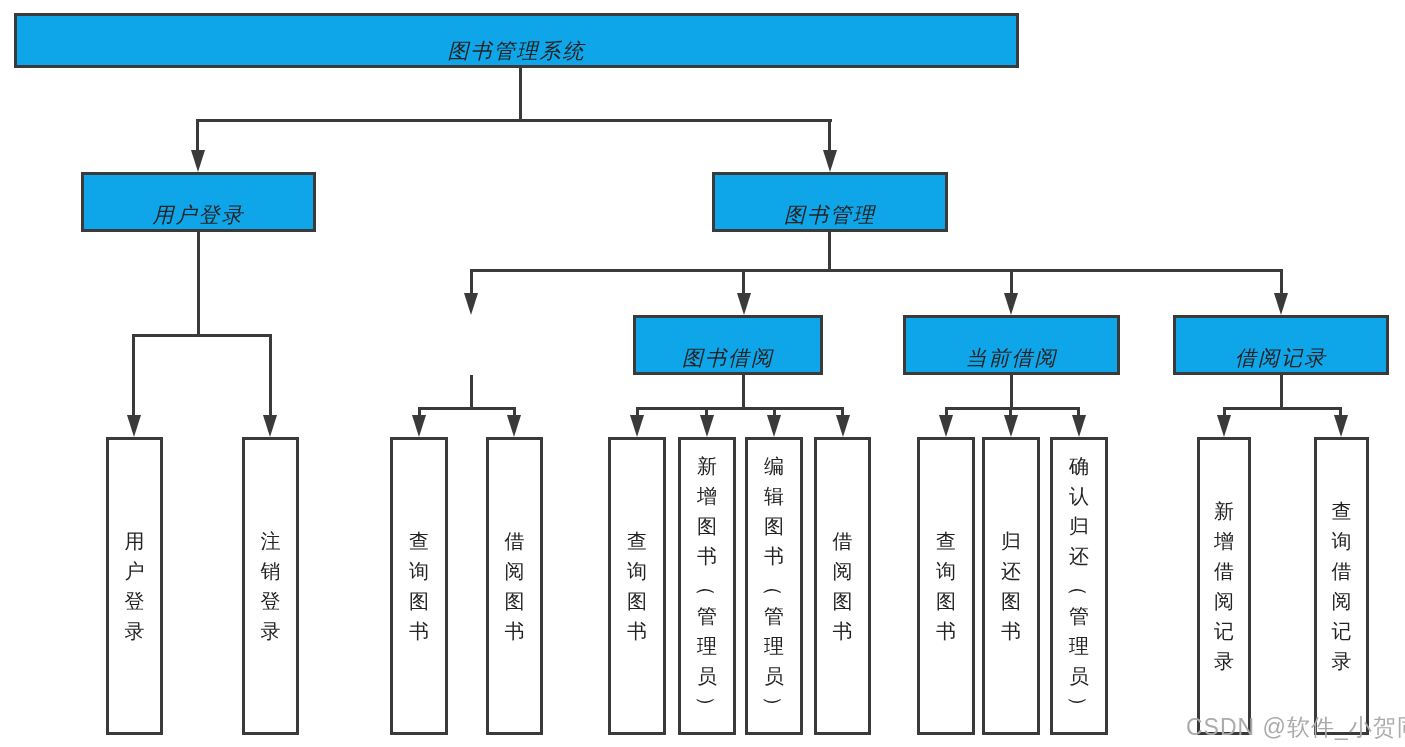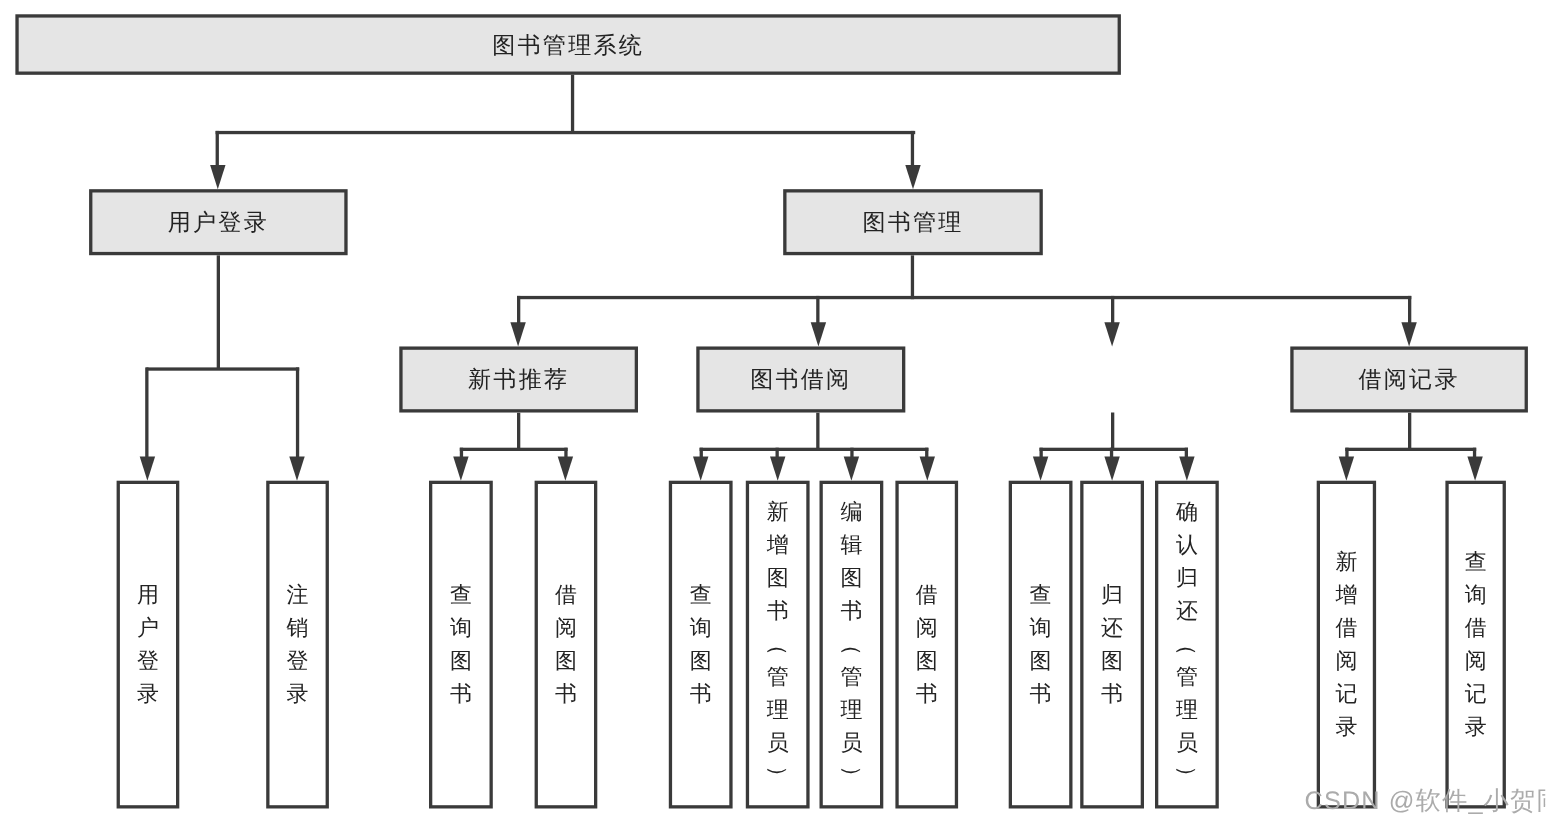--- a/index.html
+++ b/index.html
@@ -12,28 +12,29 @@
     position: relative;
     width: 1405px;
     height: 747px;
     background: var(--background, #ffffff);
     overflow: hidden;
   }
   
   .box {
     position: absolute;
     border: 3px solid var(--line, #3a3a3a);
-    background: #e5e5e5;
+    background: #0ea5e9;
     display: flex;
-    align-items: center;
+    align-items: flex-end;
     justify-content: center;
     font-size: 21px;
     letter-spacing: 2px;
     color: var(--text, #232323);
     z-index: 2;
+    font-style: italic;
   }
   
   .vbox {
     position: absolute;
     top: 437px;
     height: 298px;
     border: 3px solid var(--line, #3a3a3a);
     background: #ffffff;
     display: flex;
     flex-direction: column;
@@ -152,25 +153,25 @@
     <span>图书管理系统</span>
   </div>
 
   <div class="box" style="left:712px; top:172px; width:236px; height:60px;">
     <span>图书管理</span>
   </div>
   <div class="box" style="left:81px; top:172px; width:235px; height:60px;">
     <span>用户登录</span>
   </div>
 
-  <div class="box" style="left:363px; top:315px; width:217px; height:60px;">
-    <span>新书推荐</span>
-  </div>
   <div class="box" style="left:633px; top:315px; width:190px; height:60px;">
     <span>图书借阅</span>
+  </div>
+  <div class="box" style="left:903px; top:315px; width:217px; height:60px;">
+    <span>当前借阅</span>
   </div>
   <div class="box" style="left:1173px; top:315px; width:216px; height:60px;">
     <span>借阅记录</span>
   </div>
 
   <div class="vbox" style="left:106px; width:57px;">
       <span class="vchar">用</span>
       <span class="vchar">户</span>
       <span class="vchar">登</span>
       <span class="vchar">录</span>

